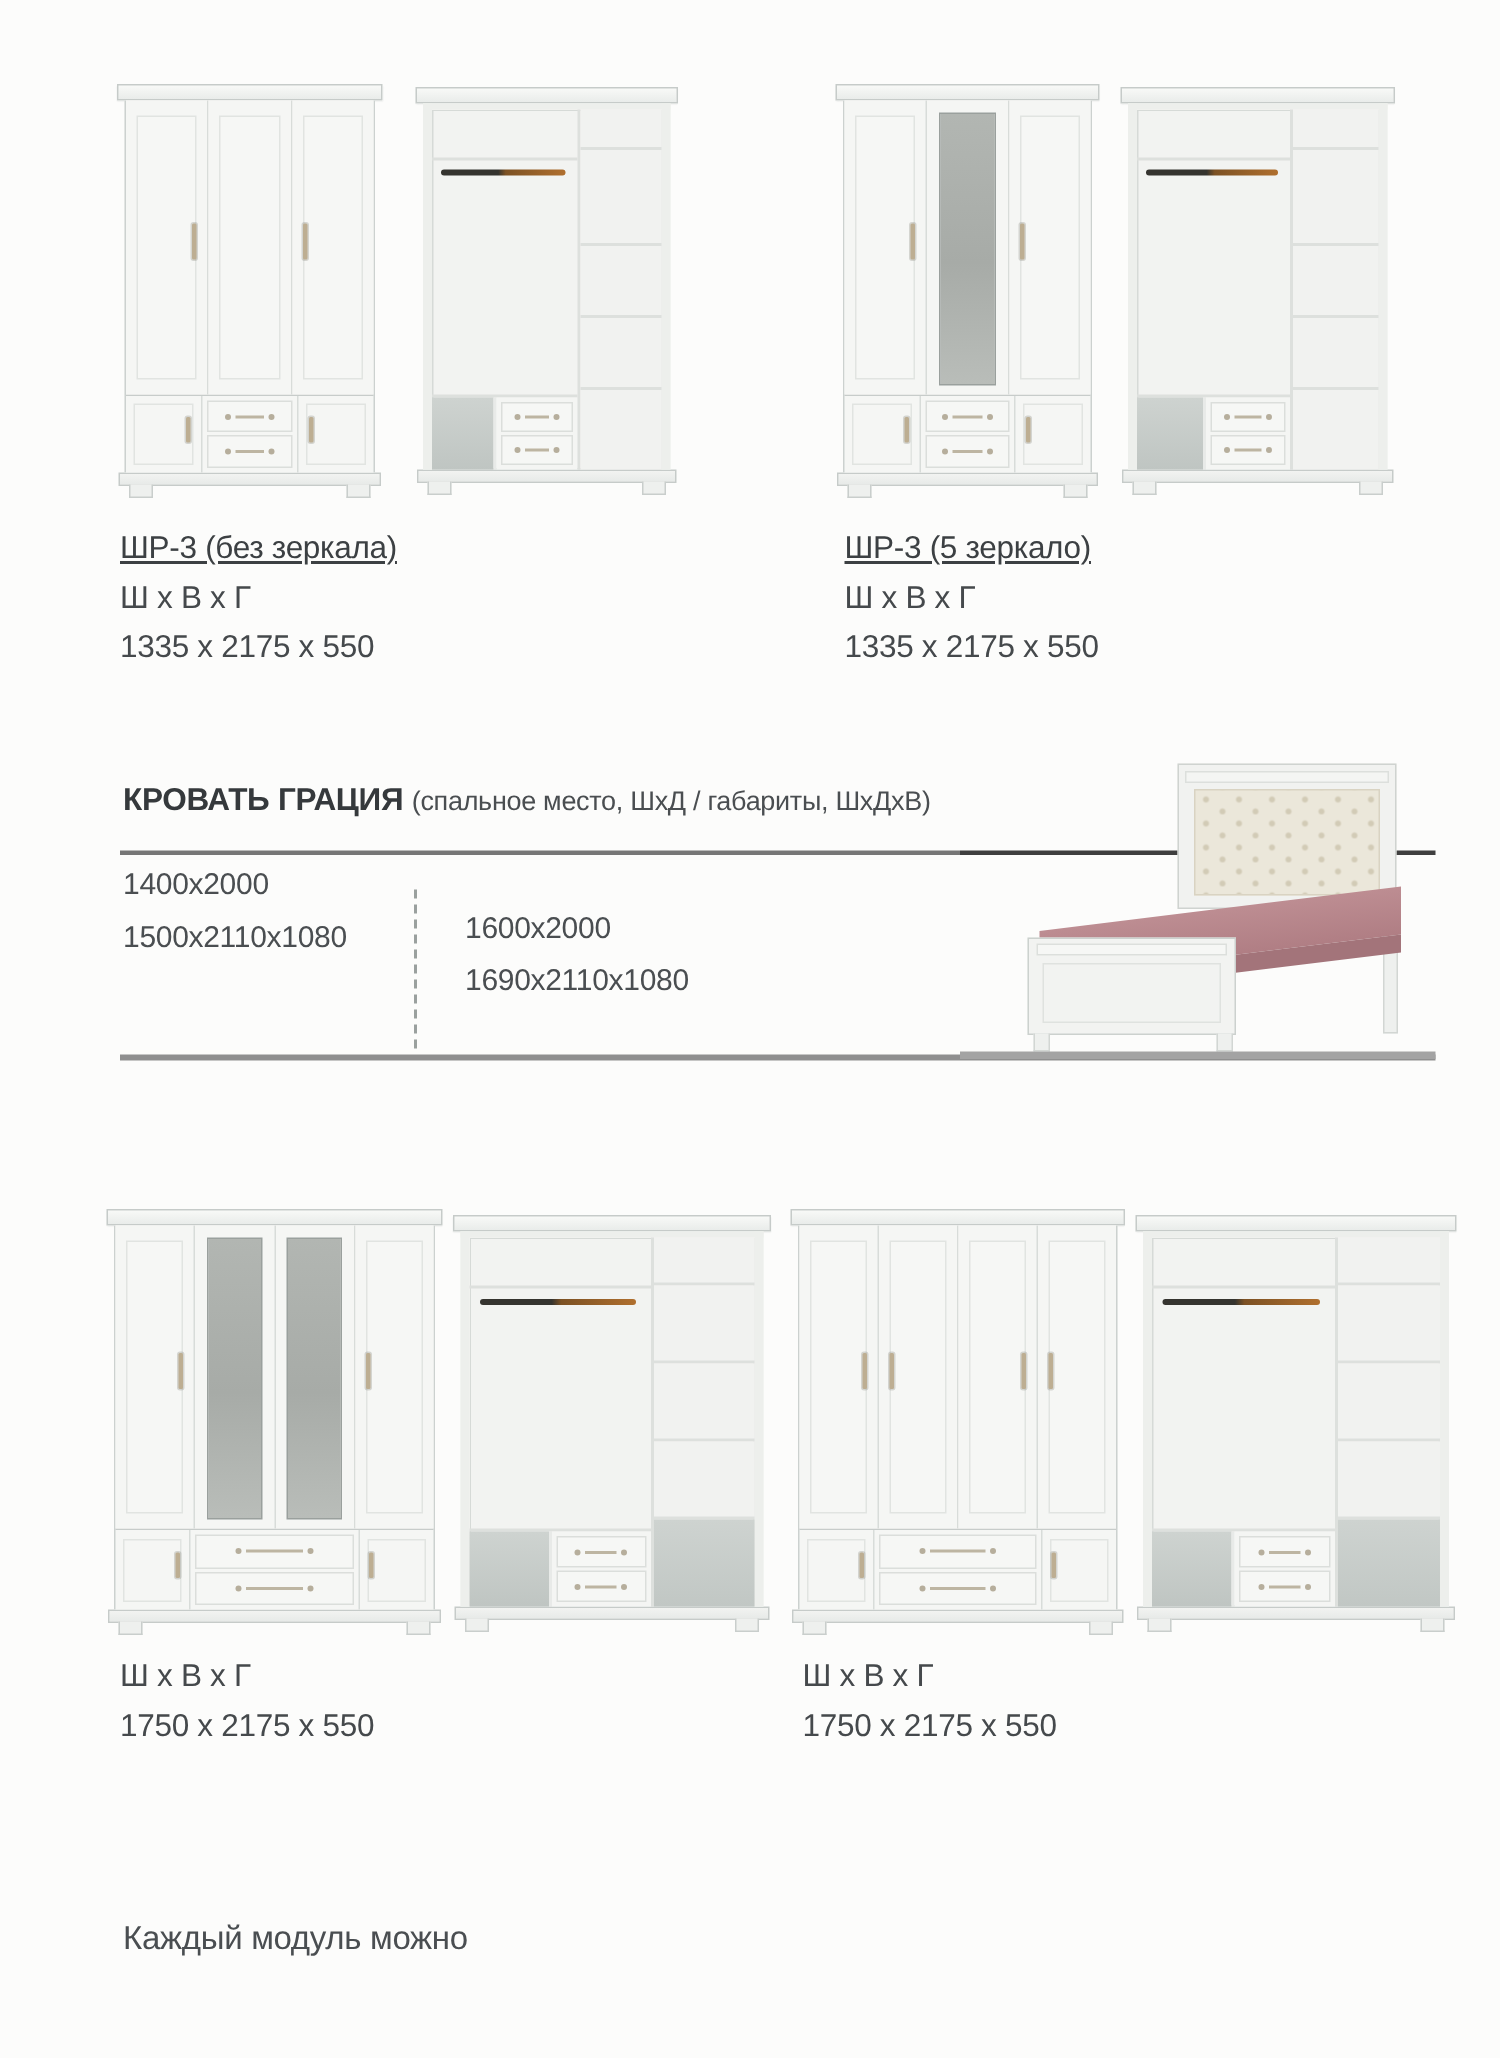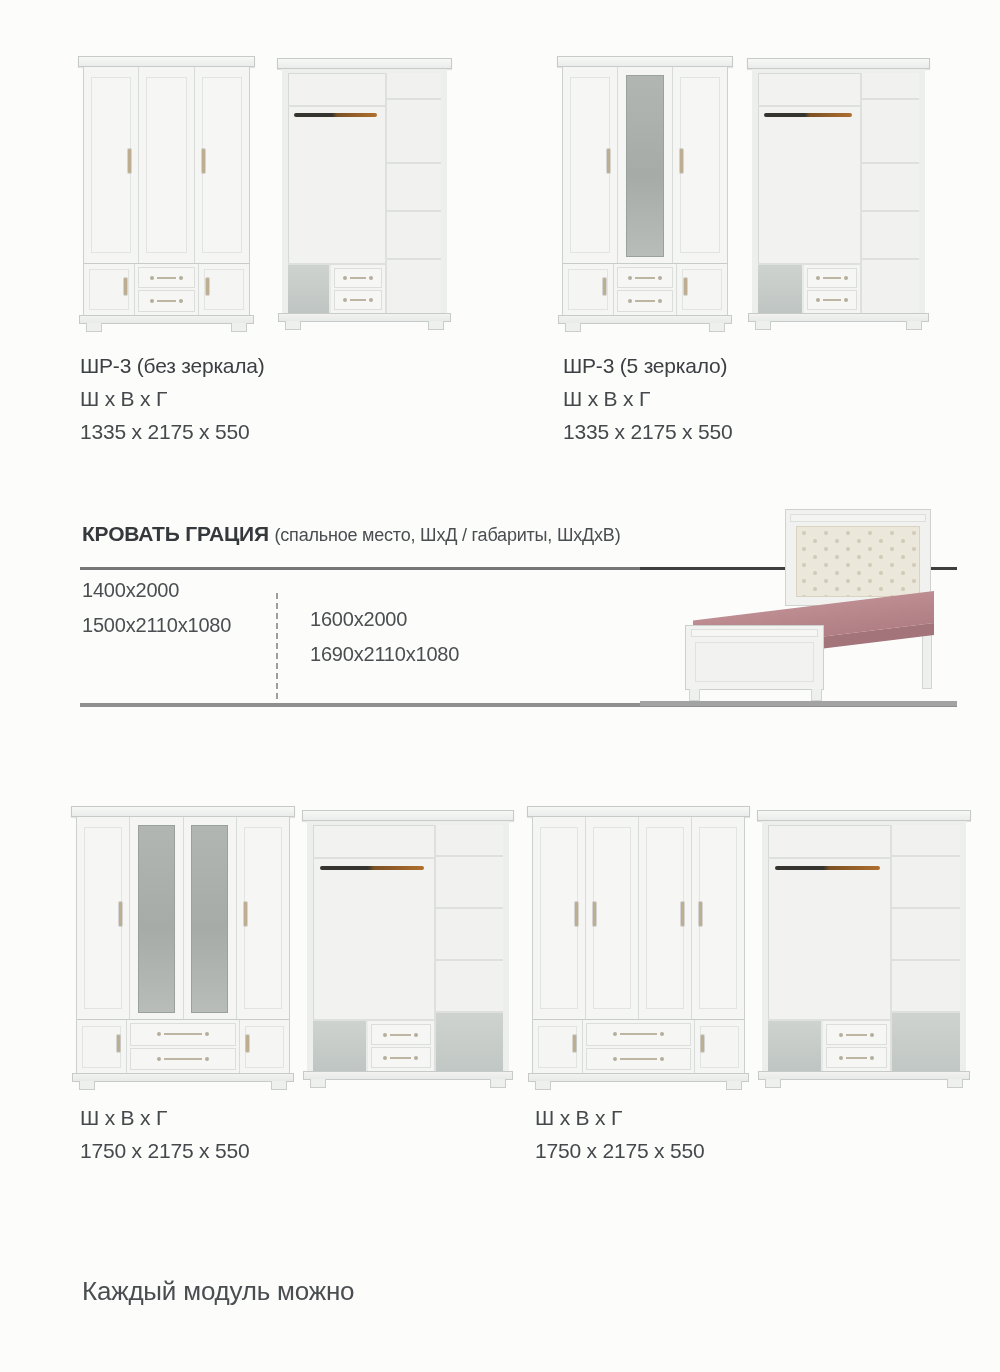--- a/index.html
+++ b/index.html
@@ -2,26 +2,26 @@
 <html><head>
 <meta charset="utf-8">
 <style>
   html,body{margin:0;padding:0;}
   body{width:1000px;height:1372px;position:relative;background:#fcfcfb;overflow:hidden;
        font-family:"Liberation Sans","DejaVu Sans",sans-serif;-webkit-font-smoothing:antialiased;}
   *,*::before,*::after{box-sizing:border-box;}
 
   
   .plabel{position:absolute;font-size:21px;line-height:33px;color:#45494c;letter-spacing:-0.2px;white-space:nowrap;}
-  .plabel .l1{color:#3c4043;}
+  .plabel .l1{color:#3c4043;text-decoration:underline;}
   .bed-header{position:absolute;font-size:21px;color:#35393c;white-space:nowrap;letter-spacing:-0.2px;}
   .bed-header b{font-weight:700;}
   .bed-header span{font-size:18px;font-weight:400;color:#4a4e51;}
   .dims{position:absolute;font-size:20px;line-height:35px;color:#4a4e51;letter-spacing:-0.2px;white-space:nowrap;}
-  .footer-note{position:absolute;font-size:26px;line-height:35px;color:#4a4e51;letter-spacing:-0.2px;}
+  .footer-note{position:absolute;font-size:22px;line-height:35px;color:#4a4e51;letter-spacing:-0.2px;}
 
   
   .rule{position:absolute;}
   .vdash{position:absolute;width:0;border-left:2px dashed #9aa09e;}
 
   
   .wr{position:absolute;display:flex;flex-direction:column;padding-bottom:8px;}
   .cornice{height:11px;margin:0 -5px;background:linear-gradient(#f8f9f7,#e9ecea);
            border:1px solid #c6cbc9;box-shadow:0 1px 1px rgba(90,95,92,.15);}
   .wbody{flex:1;background:#f5f6f4;border-left:1px solid #ccd1cf;border-right:1px solid #ccd1cf;

